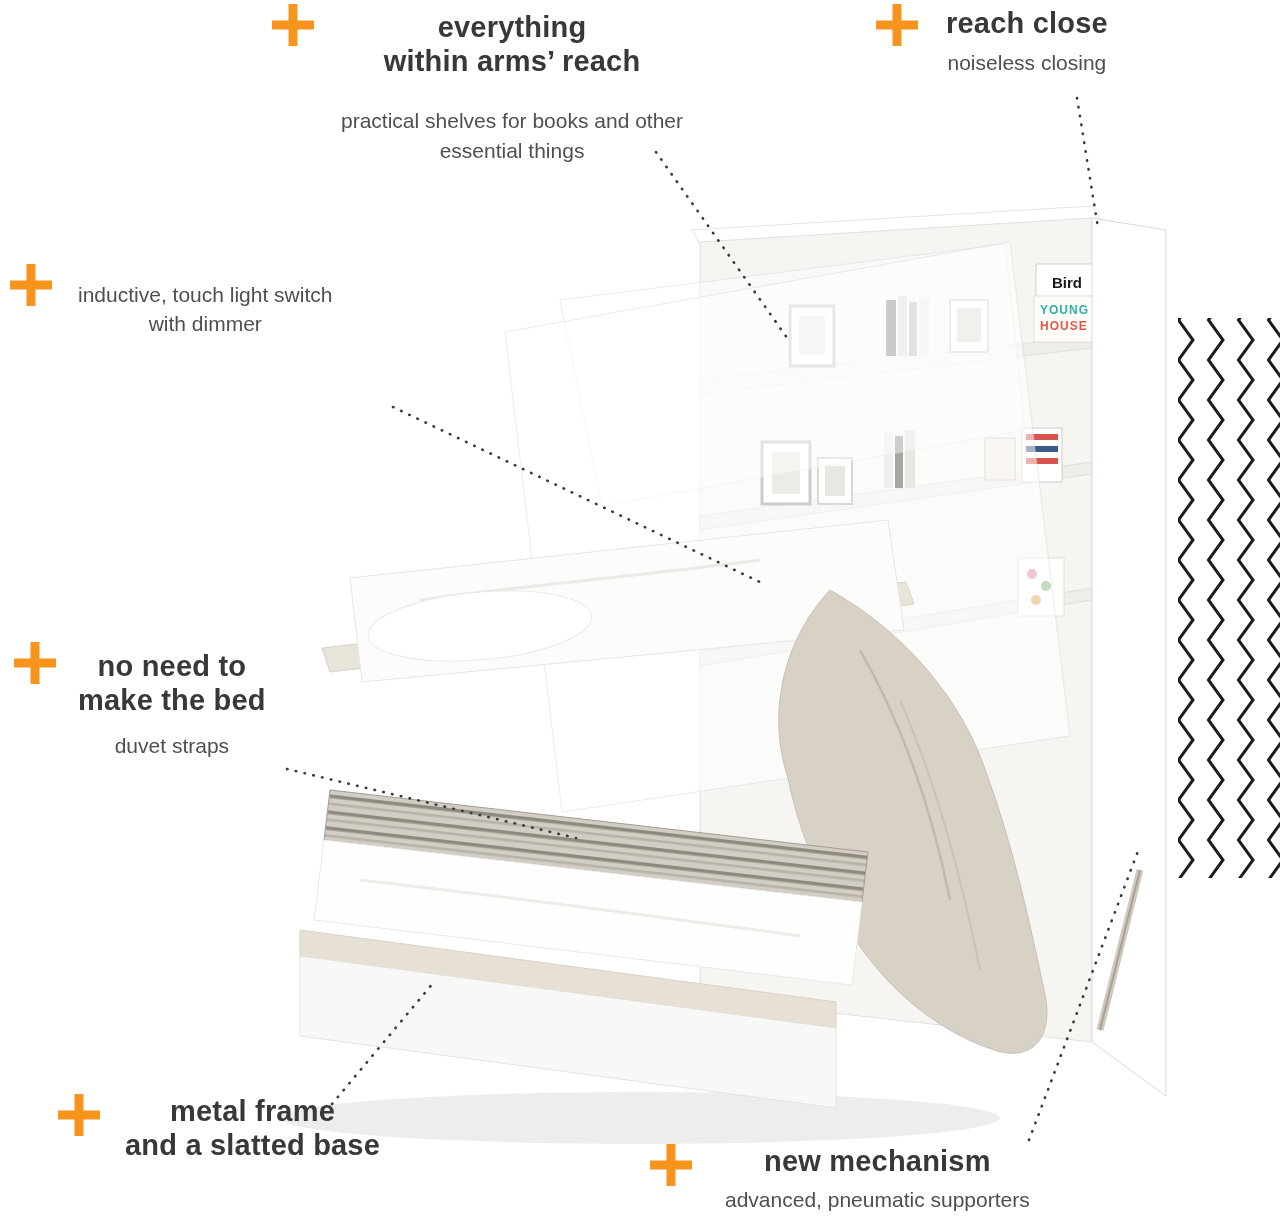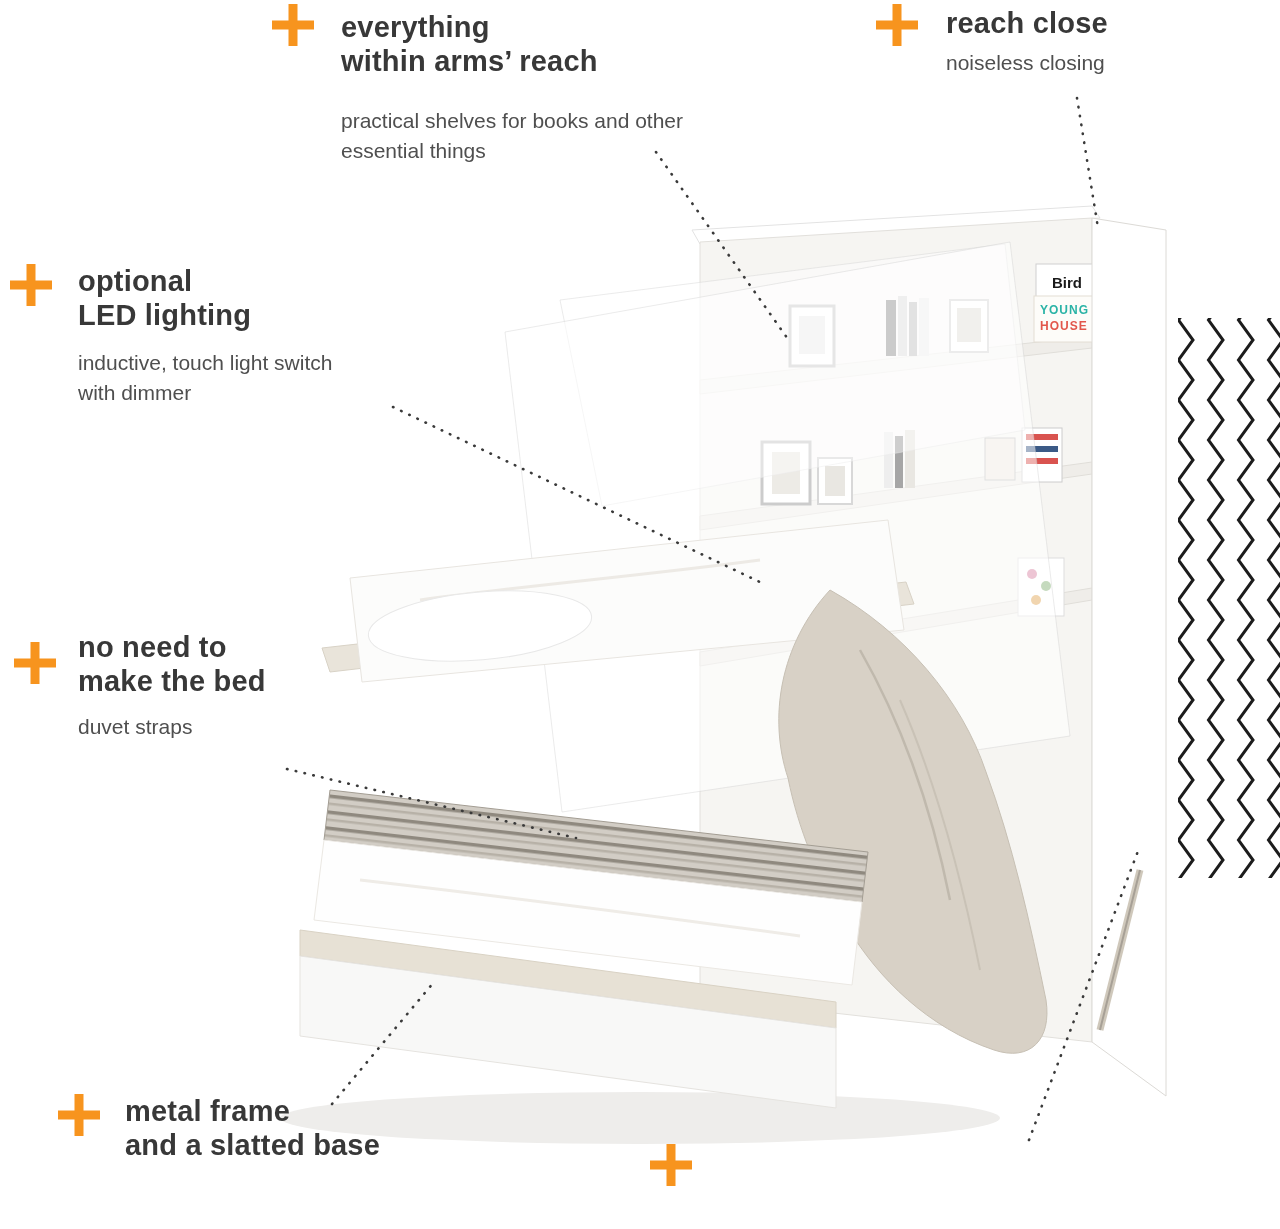--- a/index.html
+++ b/index.html
@@ -11,21 +11,21 @@
   }
   svg.scene { position:absolute; left:0; top:0; width:1280px; height:1229px; }
   .leader { stroke:var(--line,#3a3a3a); stroke-width:2.6; stroke-linecap:round;
             stroke-dasharray:0.5 8.5; fill:none; }
   .zig { stroke:var(--zigzag,#1c1c1c); }
   .plus { position:absolute; width:42px; height:42px; }
   .plus::before { content:""; position:absolute; left:50%; top:0; width:9px; height:100%;
                   background:var(--accent,#F7941E); transform:translateX(-50%); }
   .plus::after  { content:""; position:absolute; top:50%; left:0; height:9px; width:100%;
                   background:var(--accent,#F7941E); transform:translateY(-50%); }
-  .feature { position:absolute; }
+  .feature { position:absolute;text-align:center; }
   .feature .title {
     font-weight:700; color:var(--title-text,#383838);
     font-size:29px; line-height:1.18; white-space:pre-line; letter-spacing:.2px;
   }
   .feature .desc {
     color:var(--desc-text,#4f4f4f); font-size:21px; line-height:1.4; white-space:pre-line;
   }
 </style>
 </head>
 <body>
@@ -151,34 +151,36 @@
   </div>
 
   <div class="plus" style="left:876px; top:4px;"></div>
   <div class="feature" style="left:946px; top:6px;">
     <div class="title">reach close</div>
     <div class="desc" style="margin-top:8px;">noiseless closing</div>
   </div>
 
   <div class="plus" style="left:10px; top:264px;"></div>
   <div class="feature" style="left:78px; top:264px;">
-    <div class="title">optional
-LED lighting</div>
     <div class="desc" style="margin-top:16px;">inductive, touch light switch
 with dimmer</div>
   </div>
 
   <div class="plus" style="left:14px; top:642px;"></div>
-  <div class="feature" style="left:78px; top:630px;">
+  <div class="feature" style="left:78px; top:649px;">
     <div class="title">no need to
 make the bed</div>
     <div class="desc" style="margin-top:14px;">duvet straps</div>
   </div>
 
   <div class="plus" style="left:58px; top:1094px;"></div>
   <div class="feature" style="left:125px; top:1094px;">
     <div class="title">metal frame
 and a slatted base</div>
   </div>
 
   <div class="plus" style="left:650px; top:1144px;"></div>
+  <div class="feature" style="left:725px; top:1144px;">
+    <div class="title">new mechanism</div>
+    <div class="desc" style="margin-top:7px;">advanced, pneumatic supporters</div>
+  </div>
 
 </div>
 
 </body></html>

